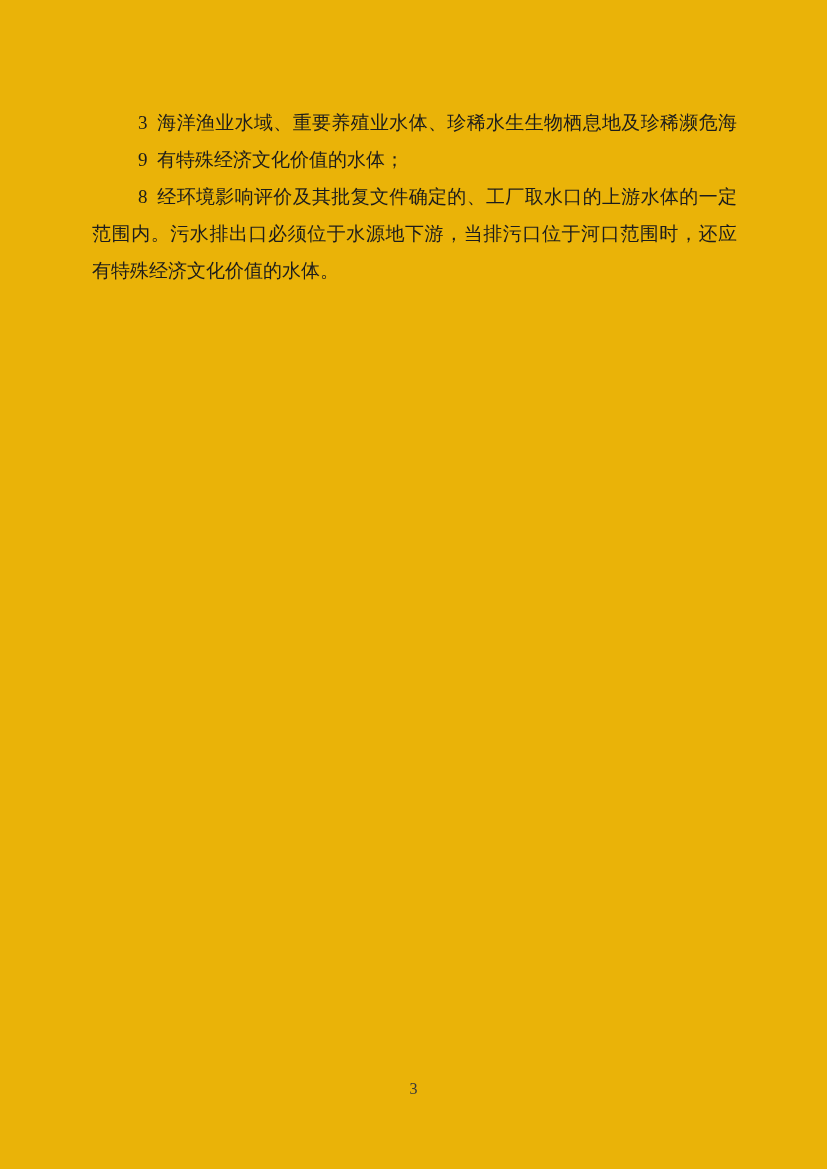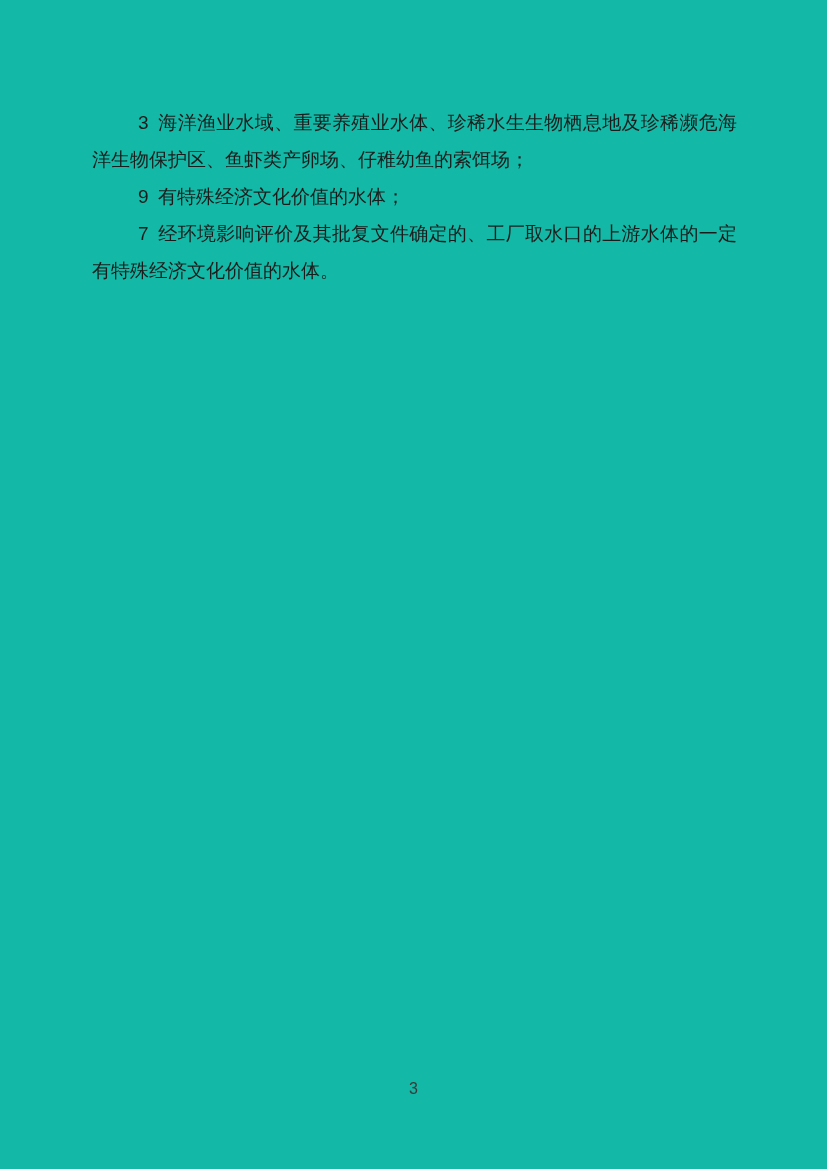--- a/index.html
+++ b/index.html
@@ -4,23 +4,23 @@
 <style>
   html, body {
     margin: 0;
     padding: 0;
     background: #ffffff;
   }
   .page {
     position: relative;
     width: 827px;
     height: 1169px;
-    background: #14b8a6;
+    background: #eab308;
     color: #1c1c1c;
-    font-family: Liberation Sans, sans-serif;
+    font-family: Liberation Serif, serif;
     overflow: hidden;
   }
   .doc-body {
     position: absolute;
     top: 104px;
     left: 92px;
     width: 645px;
     font-size: 19px;
     line-height: 37px;
   }
@@ -51,24 +51,24 @@
     color: #3a3a3a;
   }
 </style>
 </head>
 <body>
 
 <div class="page">
   <div class="doc-body">
       <div class="para">
         <div class="line justify indent">3 海洋渔业水域、重要养殖业水体、珍稀水生生物栖息地及珍稀濒危海</div>
-        <div class="line">洋生物保护区、鱼虾类产卵场、仔稚幼鱼的索饵场；</div>
       </div>
       <div class="para">
         <div class="line indent">9 有特殊经济文化价值的水体；</div>
       </div>
       <div class="para">
-        <div class="line justify indent">7 经环境影响评价及其批复文件确定的、工厂取水口的上游水体的一定</div>
+        <div class="line justify indent">8 经环境影响评价及其批复文件确定的、工厂取水口的上游水体的一定</div>
+        <div class="line justify">范围内。污水排出口必须位于水源地下游，当排污口位于河口范围时，还应</div>
         <div class="line">有特殊经济文化价值的水体。</div>
       </div>
     </div>
   <div class="page-num">3</div>
 </div>
 
 </body></html>

